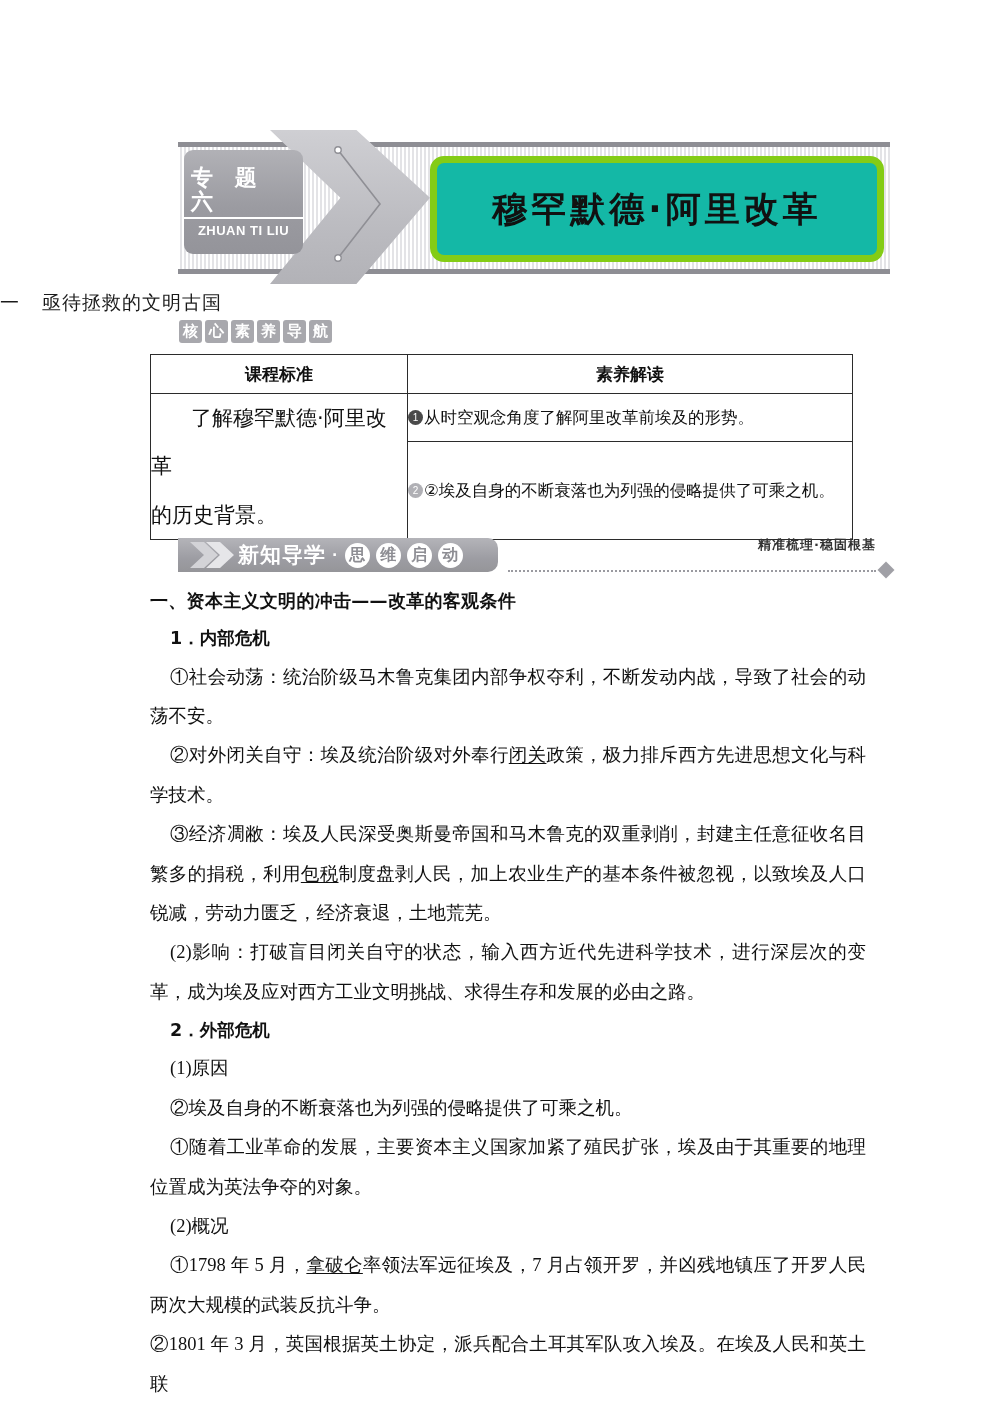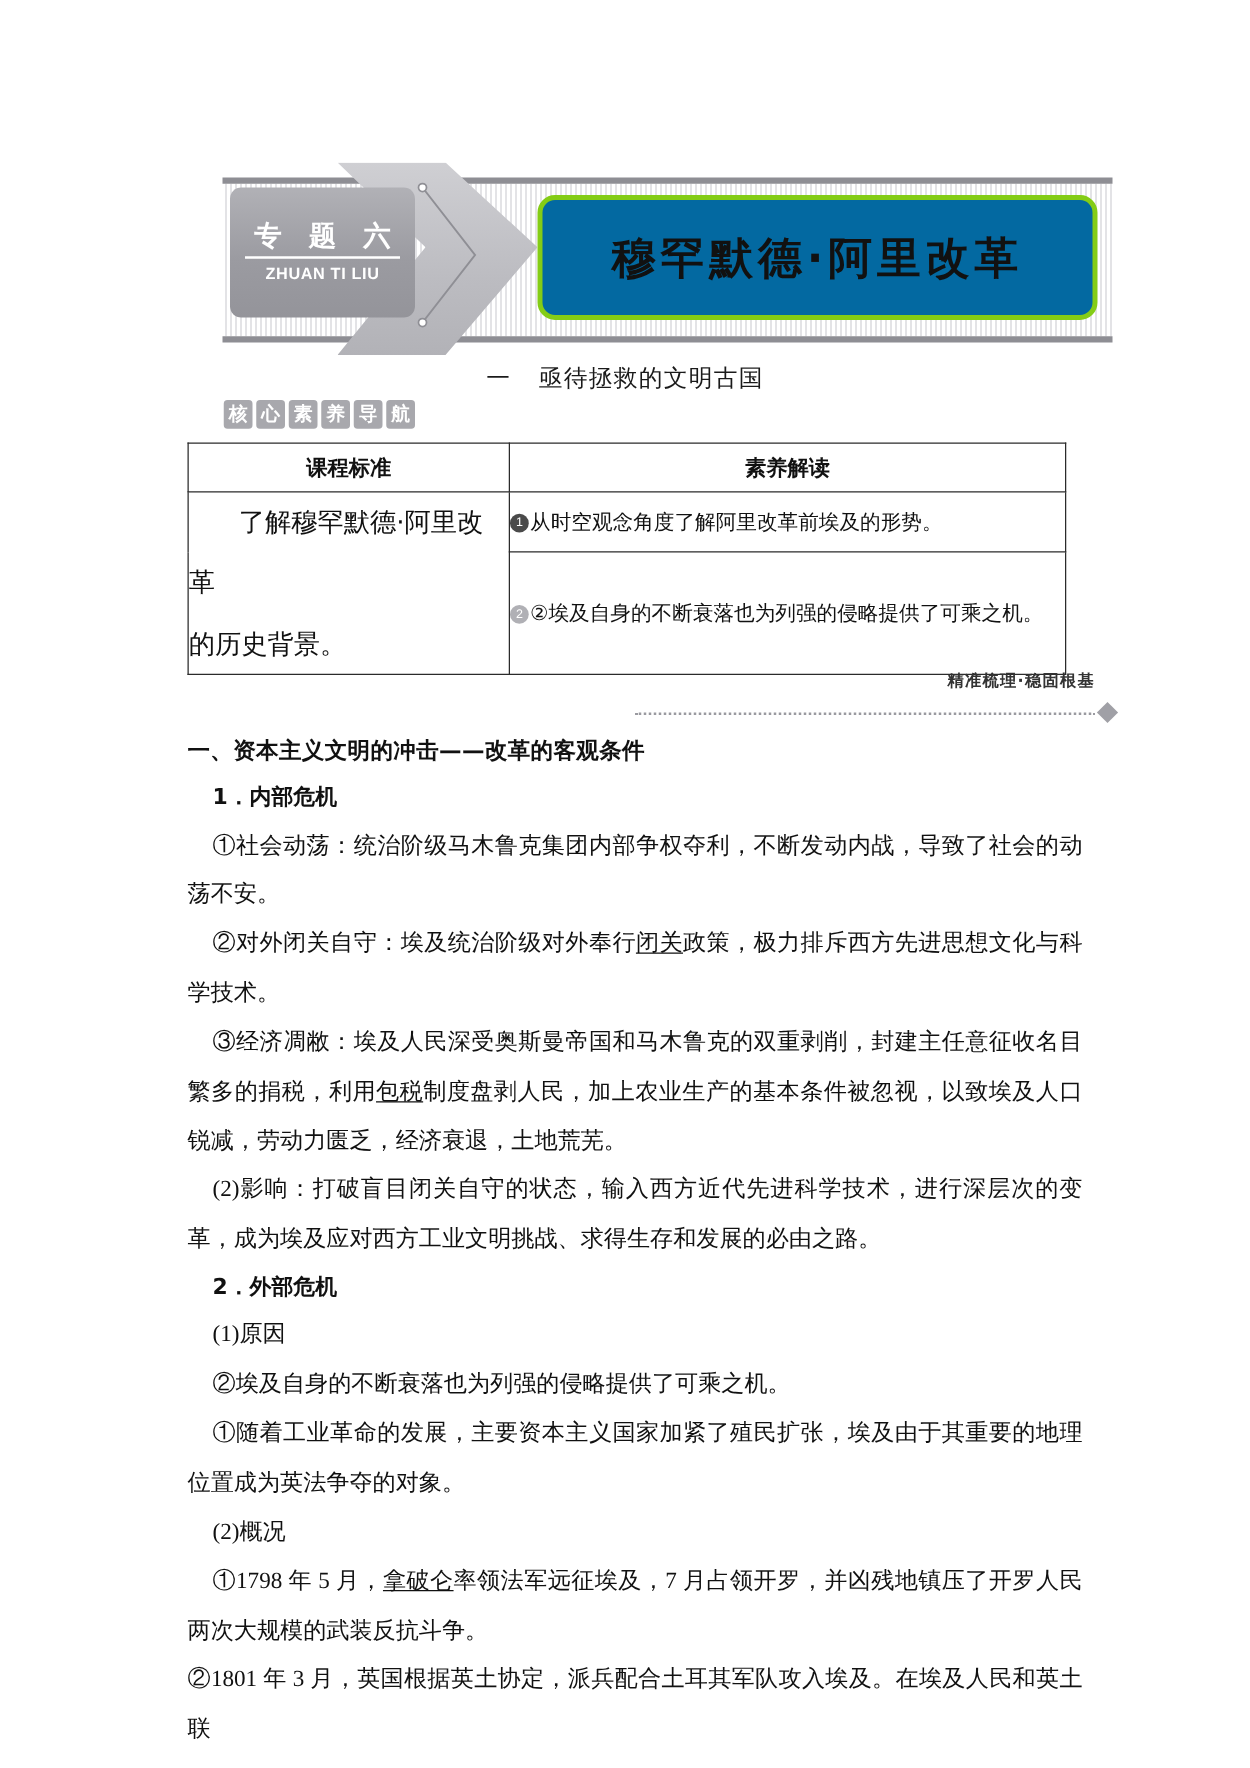--- a/index.html
+++ b/index.html
@@ -22,21 +22,21 @@
     background:
       repeating-linear-gradient(90deg,#ffffff 0px,#ffffff 2px,#e3e3e6 2px,#e3e3e6 4px);
     border-top:5px solid #8e8e94;
     border-bottom:5px solid #8e8e94;
     box-sizing:border-box;
   }
 
   
   .title-plate{
     position:absolute;left:252px;top:20px;width:440px;height:92px;
-    background:#0369a1;border:4px solid #84cc16;border-radius:14px;
+    background:#14b8a6;border:7px solid #84cc16;border-radius:14px;
     display:flex;align-items:center;justify-content:center;
     z-index:4;
   }
   .title-plate .t-text{
     font-family:"DejaVu Sans", sans-serif;
     font-weight:bold;
     font-size:35px;
     letter-spacing:4px;
     color:#111;
     white-space:nowrap;
@@ -50,21 +50,21 @@
     z-index:2;
   }
   .chev-small{
     position:absolute;left:146px;top:6px;width:68px;height:124px;
     z-index:3;
   }
   .chev-small svg{display:block;}
 
   
   .zt-box{
-    position:absolute;left:6px;top:14px;width:148px;height:104px;
+    position:absolute;left:6px;top:14px;width:119px;height:104px;
     background:linear-gradient(180deg,#b1b1b6 0%,#9b9ba1 55%,#94949a 100%);
     border-radius:9px;
     z-index:3;
     display:flex;flex-direction:column;align-items:center;justify-content:center;
   }
   .zt-cn{
     font-family:"DejaVu Sans", sans-serif;
     font-weight:bold;font-size:22px;color:#fff;letter-spacing:7px;
     padding-left:7px;
     line-height:1.1;
@@ -73,21 +73,21 @@
   }
   .zt-py{
     font-family:"Liberation Sans", sans-serif;
     font-weight:bold;font-size:13px;color:#fff;letter-spacing:0.5px;
     margin-top:4px;
   }
 
   
   .subtitle{
     position:absolute;left:0;top:290px;width:1000px;
-    text-align:center;
+    text-align:left;
     font-family:"Liberation Serif", serif;
     font-size:19px;color:#1a1a1a;
     letter-spacing:1px;
   }
   .subtitle .num{margin-right:22px;}
 
   
   .core-badge{
     position:absolute;left:179px;top:320px;
     display:flex;gap:3px;
@@ -266,20 +266,36 @@
     </tr>
     <tr>
       <td class="col-right read-cell r2">
         <span class="cnum n2">2</span><span>②埃及自身的不断衰落也为列强的侵略提供了可乘之机。</span>
       </td>
     </tr>
   </tbody>
     </table>
 
   <div class="nav-banner">
+    <div class="nb-tab">
+      <div class="nb-arrows">
+        <svg width="48" height="34" viewBox="0 0 48 34">
+          <polygon points="2,4 16,4 30,17 16,30 2,30 16,17" fill="#d3d3d7"></polygon>
+          <polygon points="18,4 32,4 46,17 32,30 18,30 32,17" fill="#e6e6e9"></polygon>
+        </svg>
+      </div>
+      <div class="nb-text">
+        <span>新知导学</span>
+        <span class="nb-dot">·</span>
+        <span class="nb-circ">思</span>
+        <span class="nb-circ">维</span>
+        <span class="nb-circ">启</span>
+        <span class="nb-circ">动</span>
+      </div>
+    </div>
     <div class="nb-rule"></div>
     <div class="nb-right">精准梳理·稳固根基</div>
     <div class="nb-diamond"></div>
   </div>
 
   <div class="body-text">
 
     <p class="p-head">一、资本主义文明的冲击——改革的客观条件</p>
 
     <p class="p-sub">1．内部危机</p>

